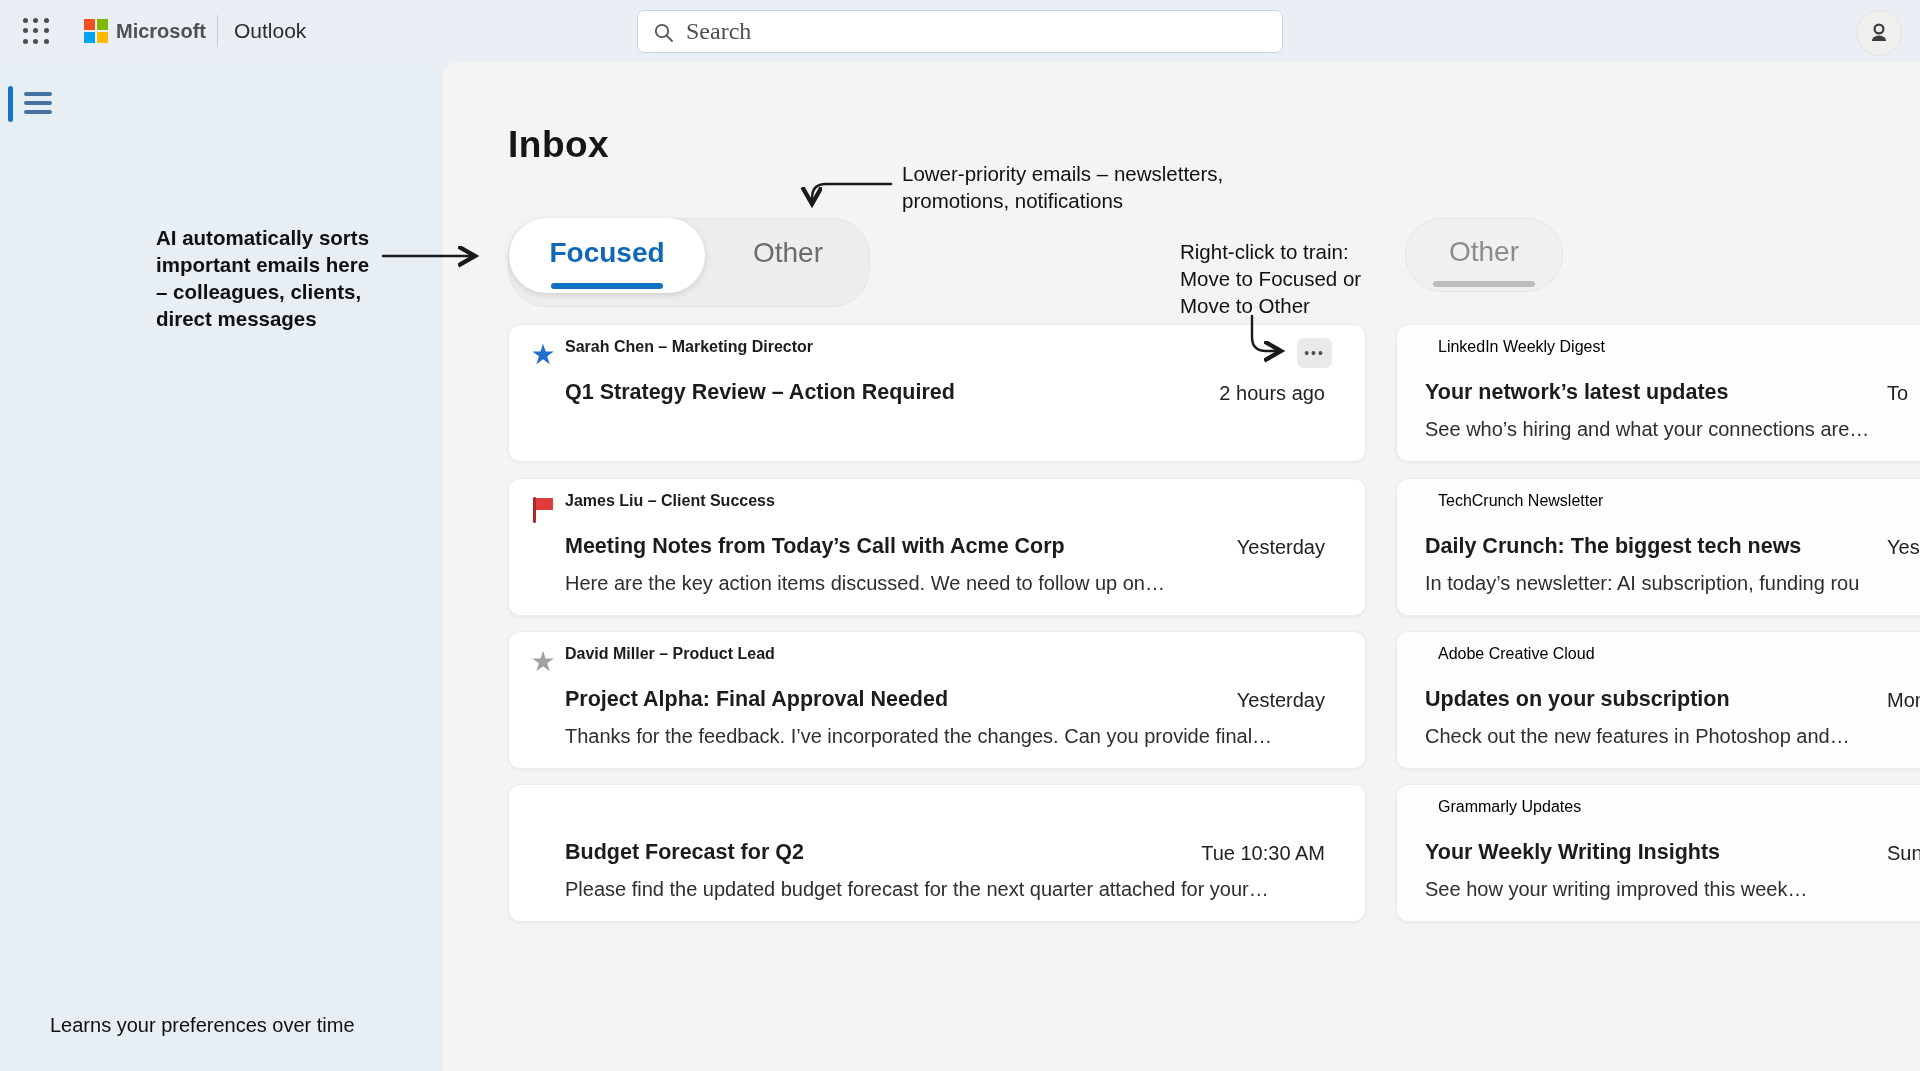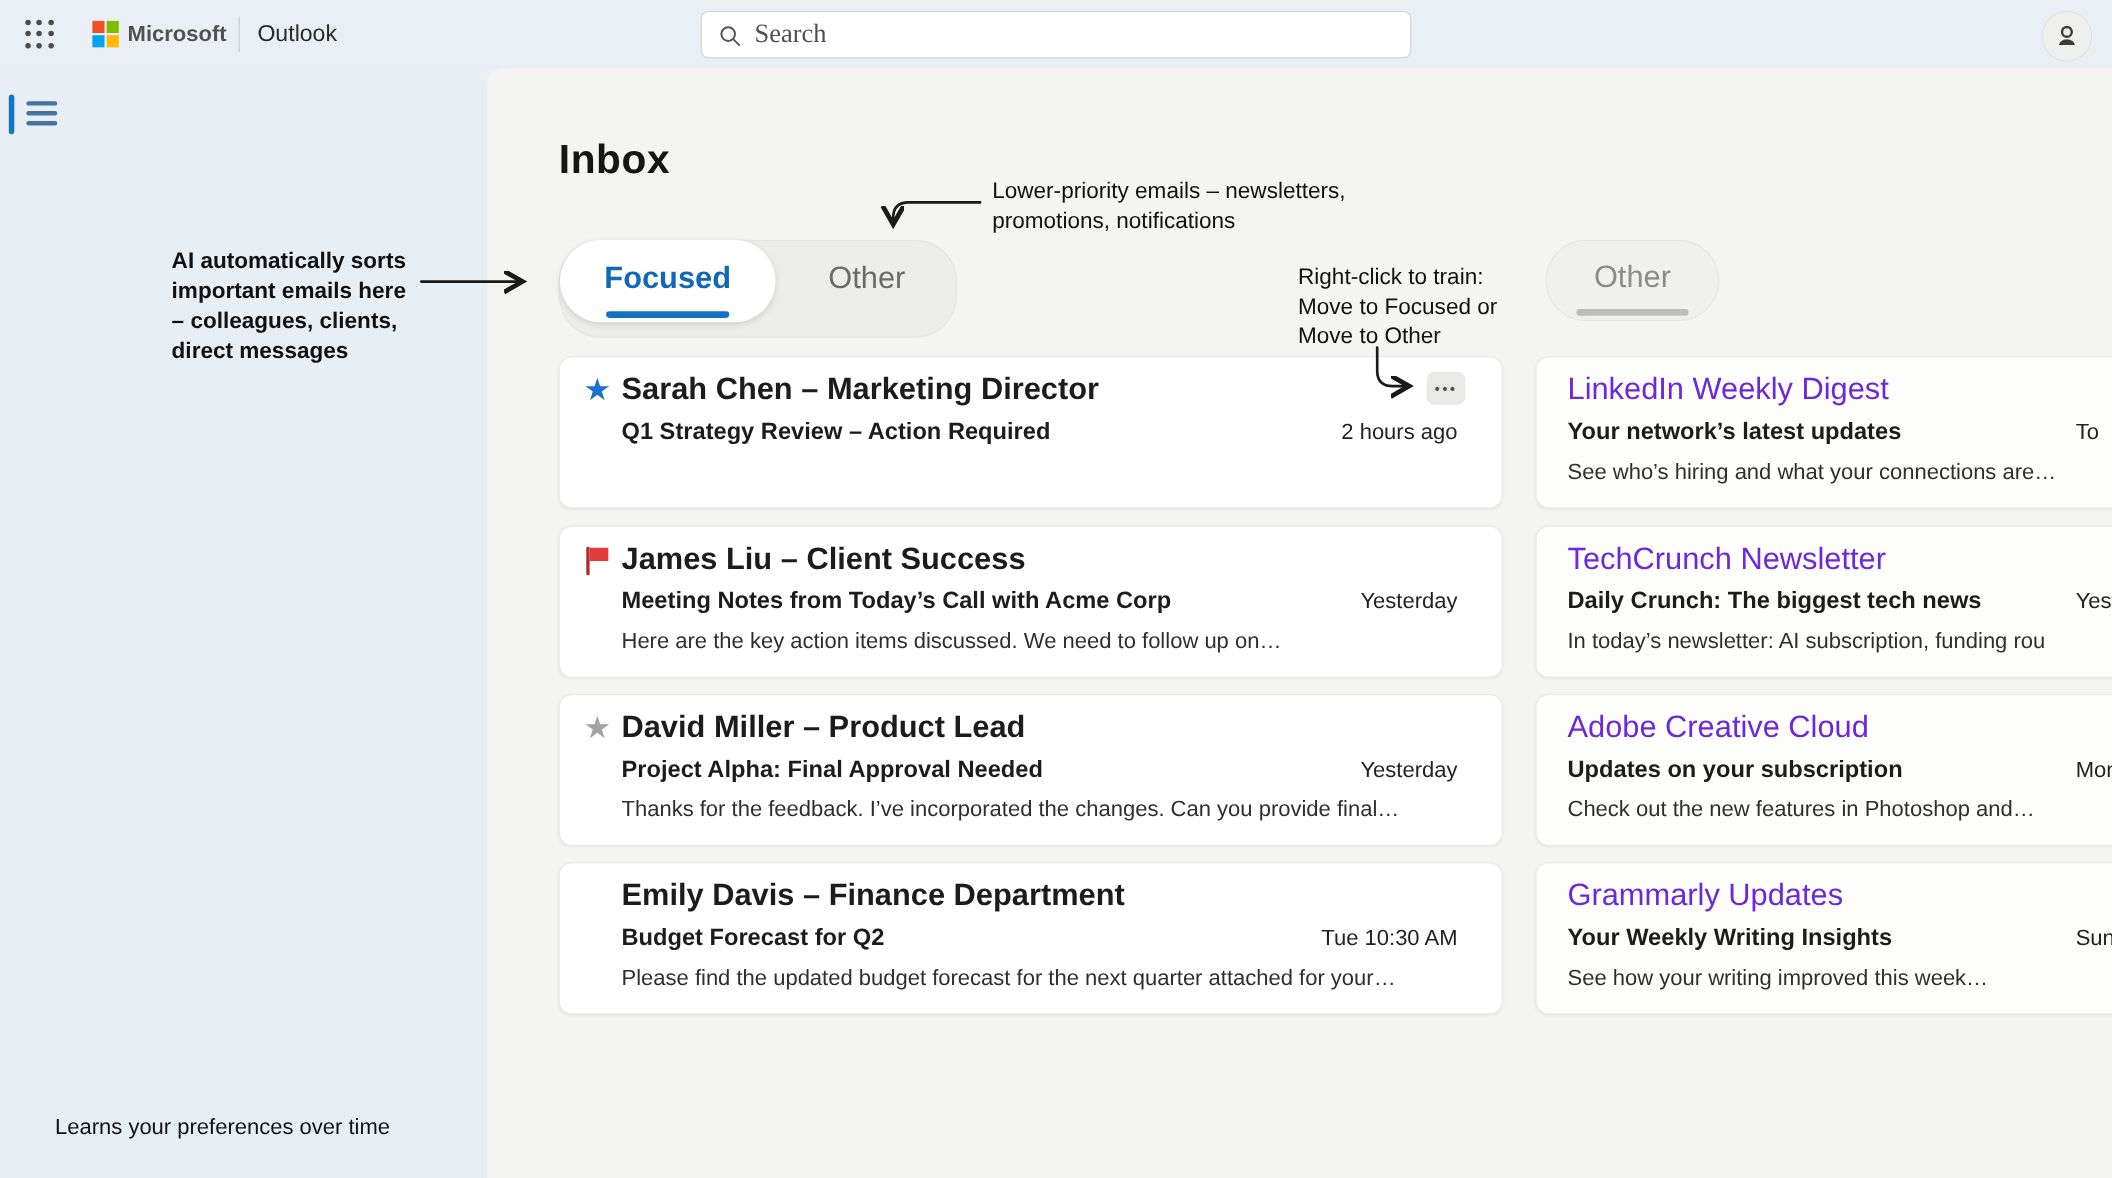--- a/index.html
+++ b/index.html
@@ -68,25 +68,25 @@
 
   
   .card { position:absolute; background:#ffffff; border:1px solid #ececea; border-radius:12px;
     box-shadow:0 1px 3px rgba(0,0,0,0.06); cursor:pointer; }
   .card.focused { left:65px; width:858px; height:138px; }
   .card.other { left:953px; width:562px; height:138px; background:#fdfdfc; }
   .row1 { top:262px; } .row2 { top:416px; } .row3 { top:569px; } .row4 { top:722px; }
   .card .icon { position:absolute; left:18px; top:14px; width:32px; font-size:28px; line-height:32px; text-align:center; }
   .icon.star-blue { color:#1d70cc; }
   .icon.star-gray { color:#a2a2a2; }
-  .card .sender { position:absolute; left:56px; top:13px; font-size:28px; font-weight:bold; color:#1c1c1c; white-space:nowrap; }
+  .card .sender { position:absolute; left:56px; top:13px; font-size:16px; font-weight:bold; color:#1c1c1c; white-space:nowrap; }
   .card .subject { position:absolute; left:56px; top:55px; font-size:21.5px; font-weight:bold; color:#1c1c1c; white-space:nowrap; }
   .card .time { position:absolute; right:40px; top:57px; font-size:20px; color:#222; }
   .card .preview { position:absolute; left:56px; top:93px; font-size:20px; color:#2e2e2e; white-space:nowrap; }
-  .card.other .sender { left:28px; font-weight:normal; color:#6d28d9; }
+  .card.other .sender { left:41px; font-weight:normal; color:#000000; }
   .card.other .subject { left:28px; }
   .card.other .time { right:auto; left:490px; }
   .card.other .preview { left:28px; }
   .more-btn { position:absolute; right:33px; top:13px; width:35px; height:30px; background:#e9e9e7;
     border:none; border-radius:7px; cursor:pointer; display:flex; align-items:center; justify-content:center; }
   .more-btn span { font-size:14px; letter-spacing:2px; color:#4f4f4f; line-height:1; }
 
   
   .arrows { position:absolute; left:0; top:0; z-index:40; pointer-events:none; }
 </style>
@@ -198,21 +198,20 @@
 
   <div class="card focused row3">
     <span class="icon star-gray">★</span>
     <span class="sender">David Miller – Product Lead</span>
     <span class="subject">Project Alpha: Final Approval Needed</span>
     <span class="time">Yesterday</span>
     <span class="preview">Thanks for the feedback. I’ve incorporated the changes. Can you provide final…</span>
   </div>
 
   <div class="card focused row4">
-    <span class="sender">Emily Davis – Finance Department</span>
     <span class="subject">Budget Forecast for Q2</span>
     <span class="time">Tue 10:30 AM</span>
     <span class="preview">Please find the updated budget forecast for the next quarter attached for your…</span>
   </div>
 
   <div class="card other row1">
     <span class="sender">LinkedIn Weekly Digest</span>
     <span class="subject">Your network’s latest updates</span>
     <span class="time">To</span>
     <span class="preview">See who’s hiring and what your connections are…</span>

